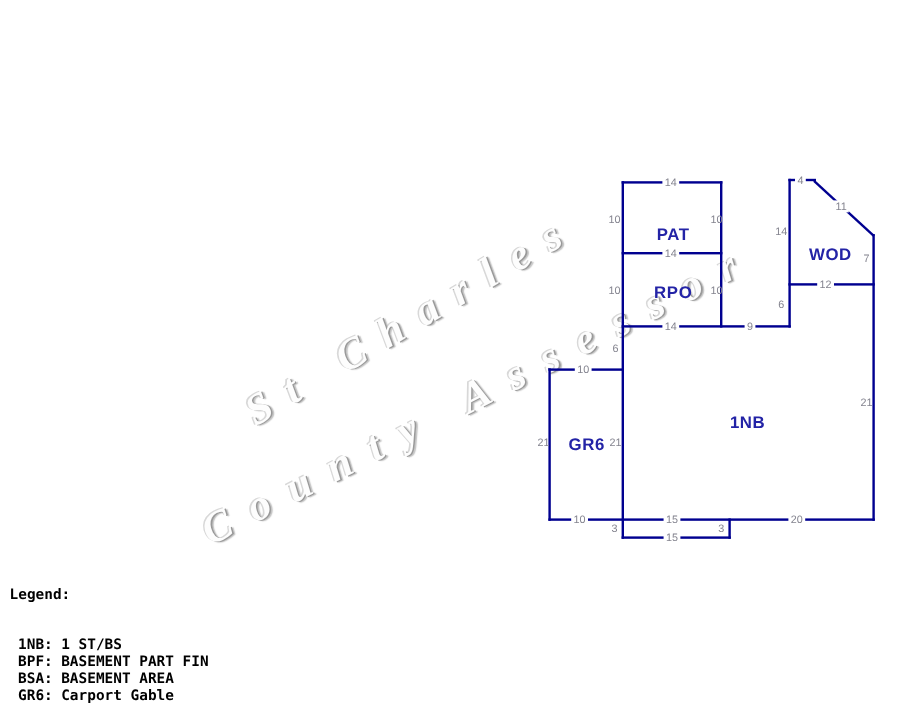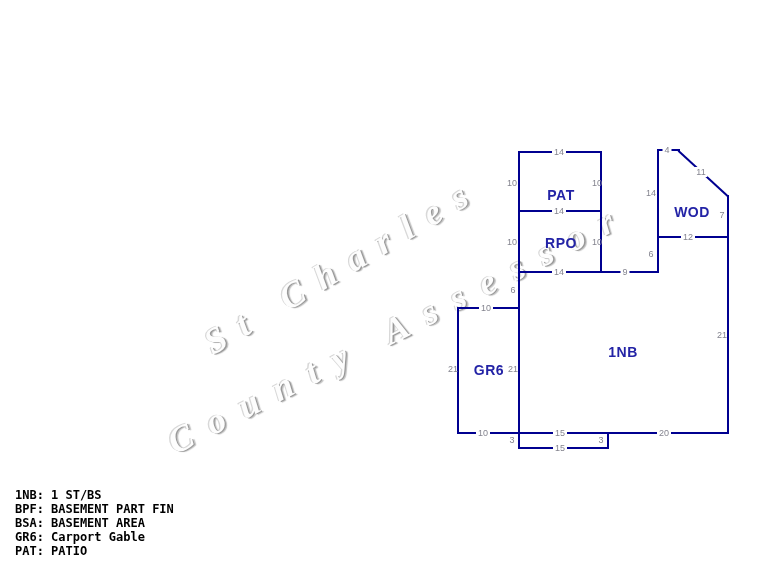--- a/index.html
+++ b/index.html
@@ -95,14 +95,15 @@
       <span class="dim" style="left: 601px; top: 440px;">3</span>
       <span class="dim bg" style="left: 560px; top: 448px;">15</span>
       <span class="area" style="left: 561px; top: 195px;">PAT</span>
       <span class="area" style="left: 561px; top: 243px;">RPO</span>
       <span class="area" style="left: 692px; top: 212px;">WOD</span>
       <span class="area" style="left: 623px; top: 332px; margin-top: 20px;">1NB</span>
       <span class="area" style="left: 489px; top: 370px;">GR6</span>
     </div>
 
   <div id="legend">
+    <div class="legend-row">Legend:</div>
   <div class="legend-row"><span class="abbr">1NB:</span><span>1 ST/BS</span></div><div class="legend-row"><span class="abbr">BPF:</span><span>BASEMENT PART FIN</span></div><div class="legend-row"><span class="abbr">BSA:</span><span>BASEMENT AREA</span></div><div class="legend-row"><span class="abbr">GR6:</span><span>Carport Gable</span></div><div class="legend-row"><span class="abbr">PAT:</span><span>PATIO</span></div></div>
 </div>
 
 </body></html>

